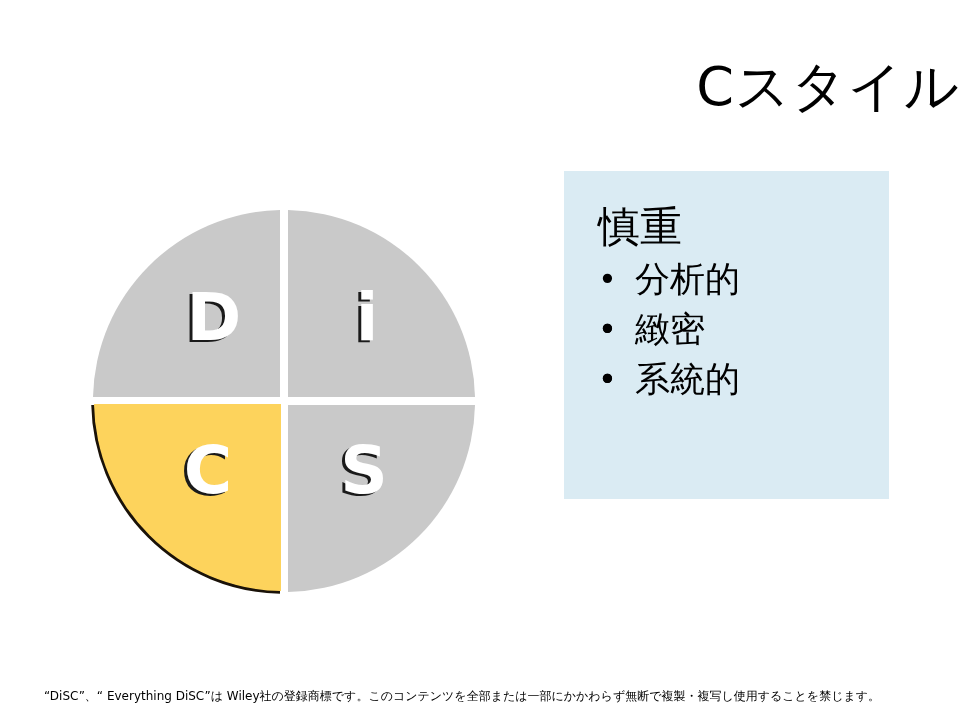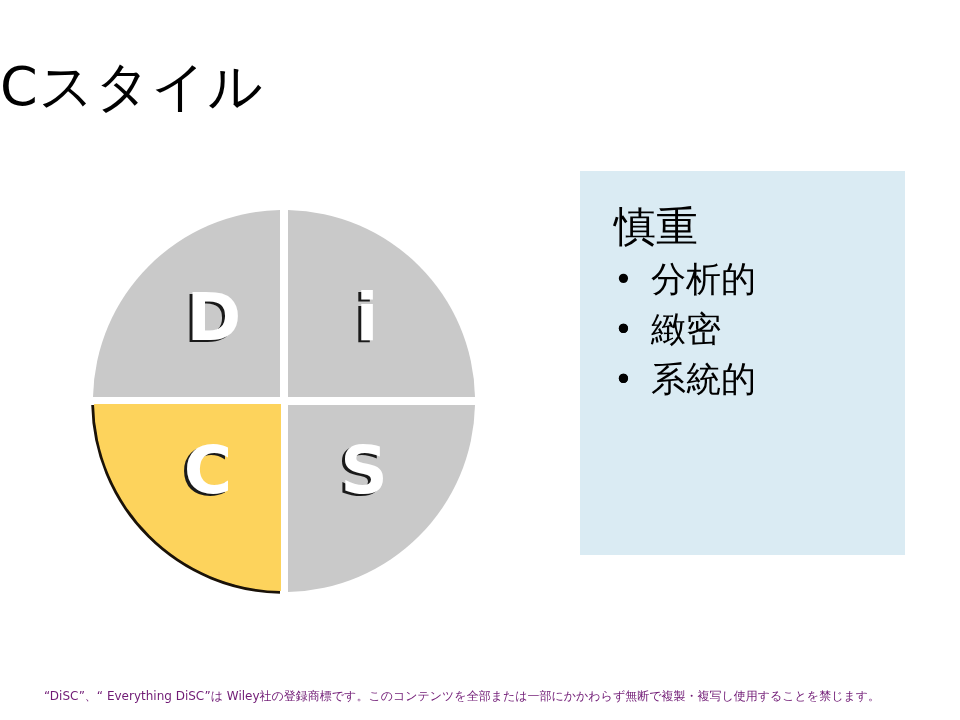--- a/index.html
+++ b/index.html
@@ -13,21 +13,21 @@
       position: relative;
       overflow: hidden;
       font-family: "DejaVu Sans", "Liberation Sans", sans-serif;
       color: #000;
     }
     .slide-title {
       position: absolute;
       left: 0;
       top: 52px;
       width: 960px;
-      text-align: left;
+      text-align: right;
       font-size: 54px;
       line-height: 70px;
       font-weight: normal;
       letter-spacing: 1px;
     }
     .disc-wheel {
       position: absolute;
       left: 88px;
       top: 205px;
       width: 392px;
@@ -35,24 +35,24 @@
     }
     .disc-wheel svg {
       display: block;
     }
     .quad-letter {
       font-family: "DejaVu Sans", "Liberation Sans", sans-serif;
       font-weight: bold;
     }
     .info-panel {
       position: absolute;
-      left: 580px;
+      left: 564px;
       top: 171px;
       width: 325px;
-      height: 384px;
+      height: 328px;
       box-sizing: border-box;
       padding: 30px 18px 0 34px;
     }
     .panel-heading {
       font-size: 42px;
       line-height: 52px;
       margin: 0 0 4px 0;
       font-weight: normal;
     }
     .trait-list {
@@ -77,21 +77,21 @@
       text-align: left;
       font-size: 32px;
     }
     .footer-note {
       position: absolute;
       left: 44px;
       top: 688px;
       font-size: 12px;
       line-height: 16px;
       white-space: nowrap;
-      color: #701a75;
+      color: #000000;
     }
   </style>
 </head>
 <body>
 
 <div class="slide-title">Cスタイル</div>
 
 <div class="disc-wheel">
   <svg width="392" height="392" viewBox="0 0 392 392" xmlns="http://www.w3.org/2000/svg">
 

